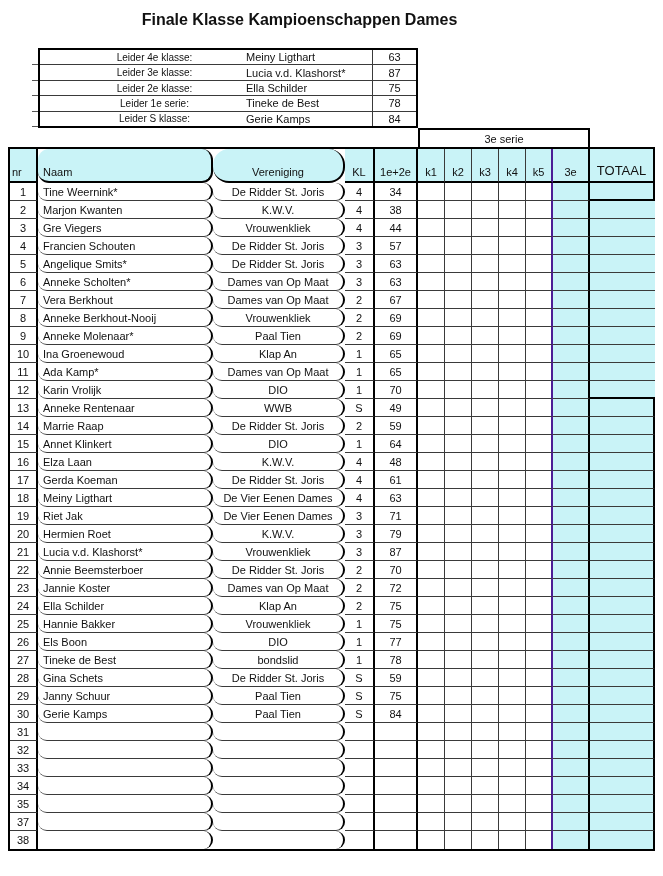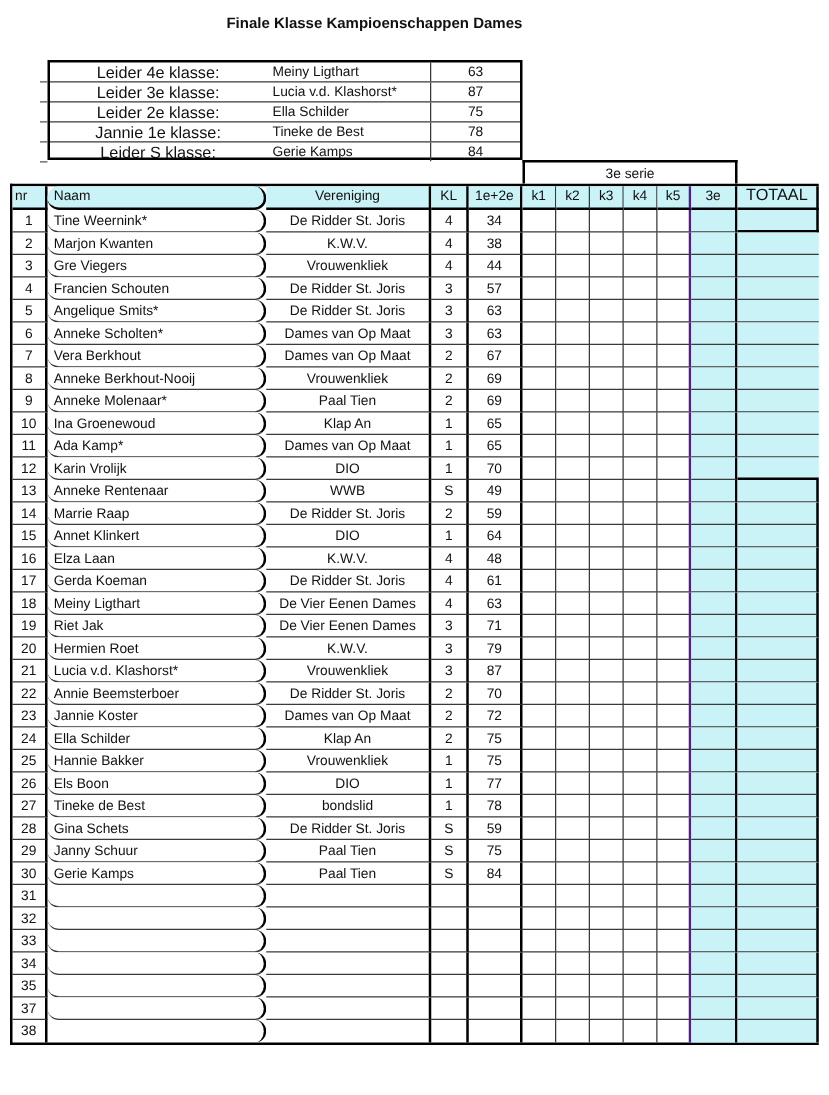--- a/index.html
+++ b/index.html
@@ -1,52 +1,52 @@
 <!DOCTYPE html>
 <html style="--fill: #C9F3F7;"><head>
 <meta charset="utf-8">
 <style>
   html,body{margin:0;padding:0;background:#fff;}
   .page{position:relative;width:663px;height:876px;background:#ffffff;
         font-family:"Liberation Sans",sans-serif;color:#111;overflow:hidden;}
 
   .title{position:absolute;top:11px;left:0;width:563px;box-sizing:border-box;
-         padding-left:36px;text-align:center;font-size:12px;font-weight:bold;}
+         padding-left:36px;text-align:center;font-size:16px;font-weight:bold;}
 
   
   .leaders{position:absolute;left:38px;top:48px;width:380px;height:80px;
            border:2px solid #000;box-sizing:border-box;display:flex;flex-direction:column;}
   .leader-row{flex:1;display:flex;border-bottom:1px solid #3a3a3a;position:relative;}
   .leader-row:last-child{border-bottom:none;}
   .leader-row::after{content:"";position:absolute;left:-8px;bottom:-1px;width:6px;height:1px;background:#555;}
-  .l-label{width:173px;display:flex;align-items:center;justify-content:center;font-size:13px;}
+  .l-label{width:173px;display:flex;align-items:center;justify-content:center;font-size:10px;padding-left:28px;}
   .l-name{width:132px;box-sizing:border-box;border-right:1px solid #3a3a3a;display:flex;
           align-items:center;padding-left:5px;font-size:11px;}
   .l-value{flex:1;display:flex;align-items:center;justify-content:center;font-size:11px;}
 
   
   .serie-box{position:absolute;left:418px;top:128px;width:172px;height:19px;box-sizing:border-box;
              border:2px solid #000;border-bottom:none;background:#fff;display:flex;
              align-items:center;justify-content:center;font-size:11px;}
 
   
   .table{position:absolute;left:8px;top:147px;width:647px;box-sizing:border-box;
          border:2px solid #000;border-right:none;background:#fff;}
-  .hrow{display:flex;height:19px;}
+  .hrow{display:flex;height:34px;}
   .row{display:flex;height:18px;}
   .cell{box-sizing:border-box;border-right:2px solid #000;border-bottom:1px solid #3a3a3a;
         font-size:11px;display:flex;align-items:center;justify-content:center;
         overflow:hidden;white-space:nowrap;}
   .hrow .cell{border-bottom:2px solid #000;background:var(--fill,#c9f3f7);
               align-items:flex-end;padding-bottom:3px;}
   .hrow .c-nr{justify-content:flex-start;padding-left:2px;}
   .hrow .c-tot{font-size:13px;}
   .c-nr{width:28px;}
   .c-naam{width:175px;justify-content:flex-start;padding-left:5px;border-radius:11px;}
-  .c-ver{width:132px;}
+  .c-ver{width:132px;border-radius:16px;}
   .c-kl{width:30px;}
   .c-e12{width:43px;}
   .c-k{width:27px;border-right:1px solid #3a3a3a;}
   .c-k5{border-right:2px solid #4c1d95;}
   .c-3e{width:37px;}
   .c-tot{width:65px;position:relative;}
   .body .row .c-3e,.body .row .c-tot{background:var(--fill,#c9f3f7);}
   .body .row:last-child .cell{border-bottom:none;}
   .tot-thick{border-bottom:2px solid #000 !important;}
   .tot-open{border-right:none;}
@@ -67,21 +67,21 @@
         <div class="l-label">Leider 3e klasse:</div>
         <div class="l-name">Lucia v.d. Klashorst*</div>
         <div class="l-value">87</div>
       </div>
       <div class="leader-row">
         <div class="l-label">Leider 2e klasse:</div>
         <div class="l-name">Ella Schilder</div>
         <div class="l-value">75</div>
       </div>
       <div class="leader-row">
-        <div class="l-label">Jannie 1e klasse:</div>
+        <div class="l-label">Leider 1e serie:</div>
         <div class="l-name">Tineke de Best</div>
         <div class="l-value">78</div>
       </div>
       <div class="leader-row">
         <div class="l-label">Leider S klasse:</div>
         <div class="l-name">Gerie Kamps</div>
         <div class="l-value">84</div>
       </div>
     </div>
 

